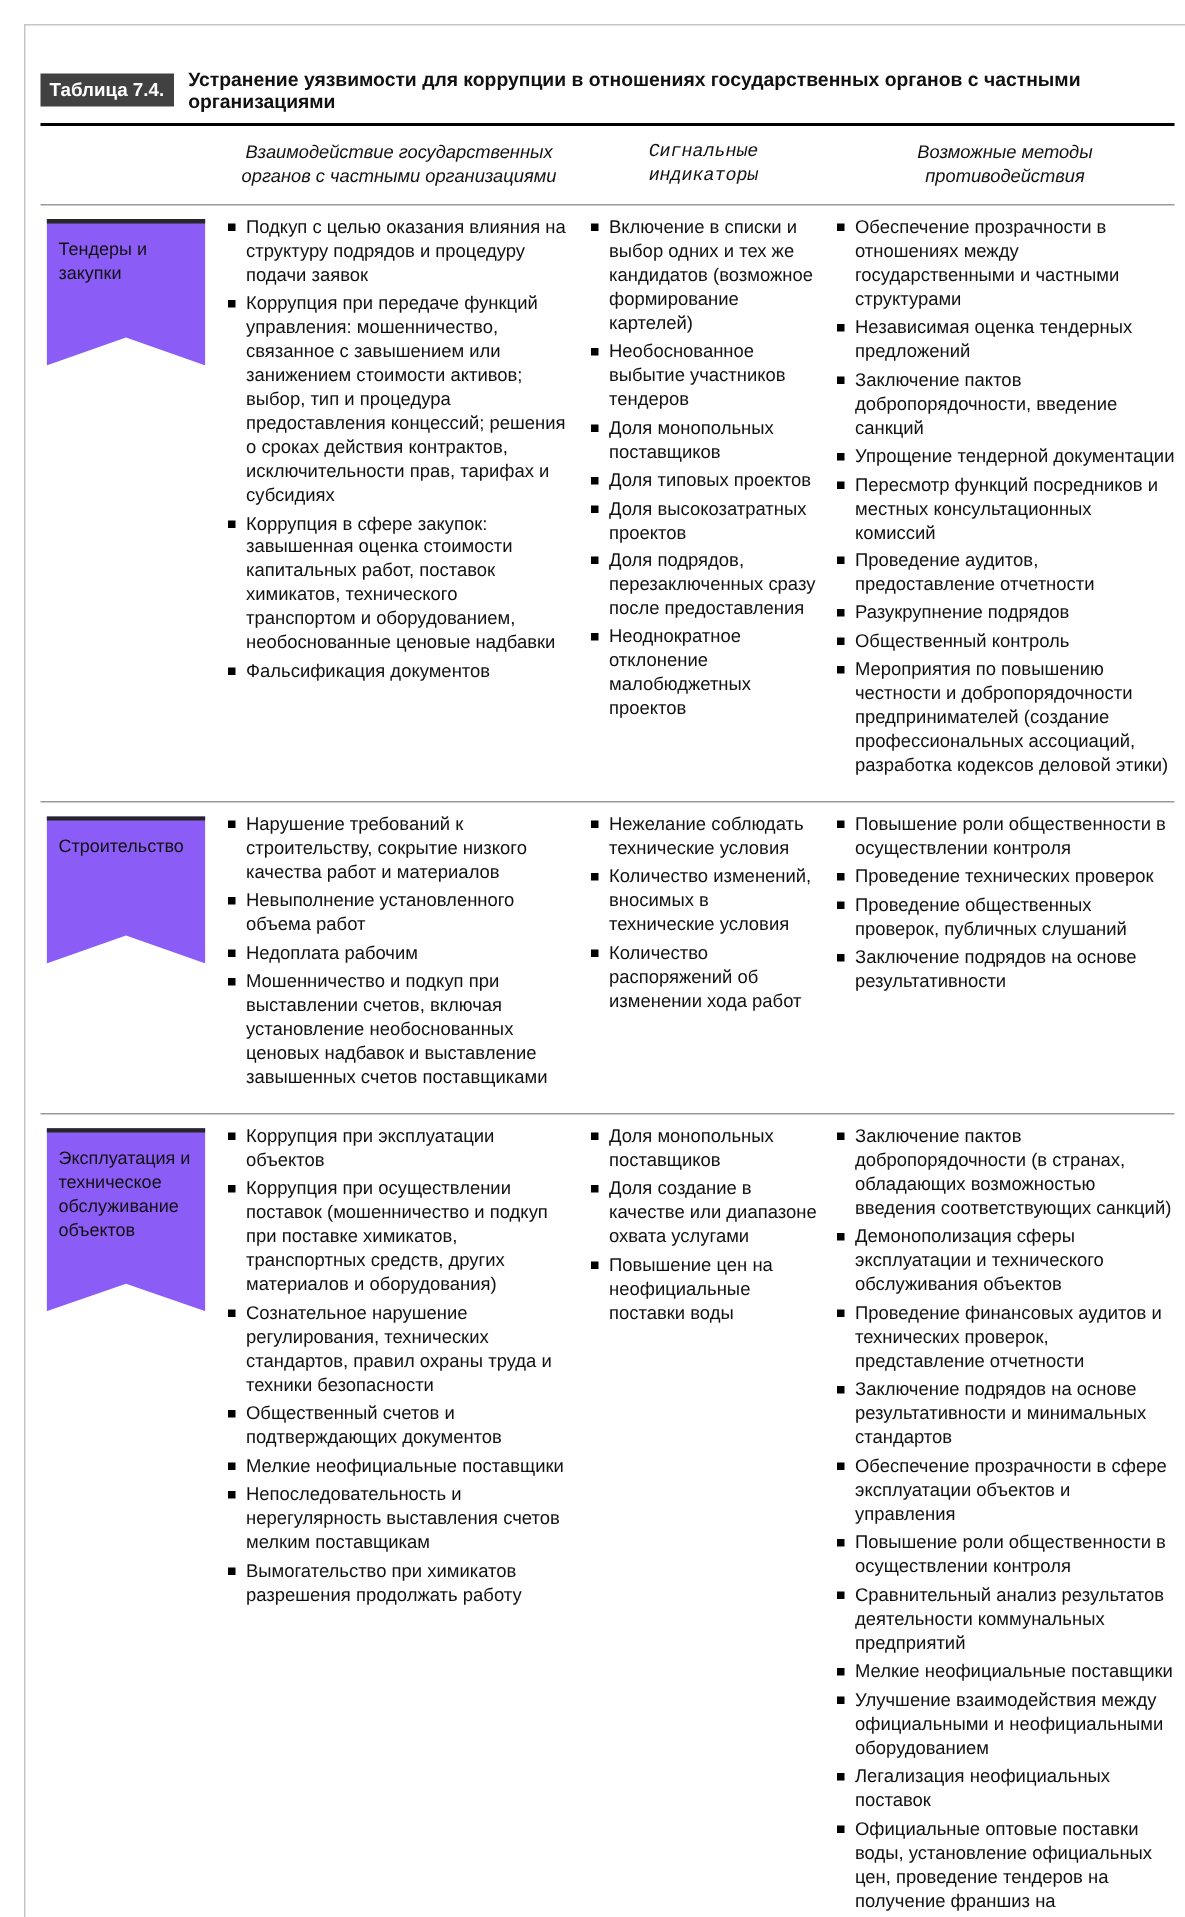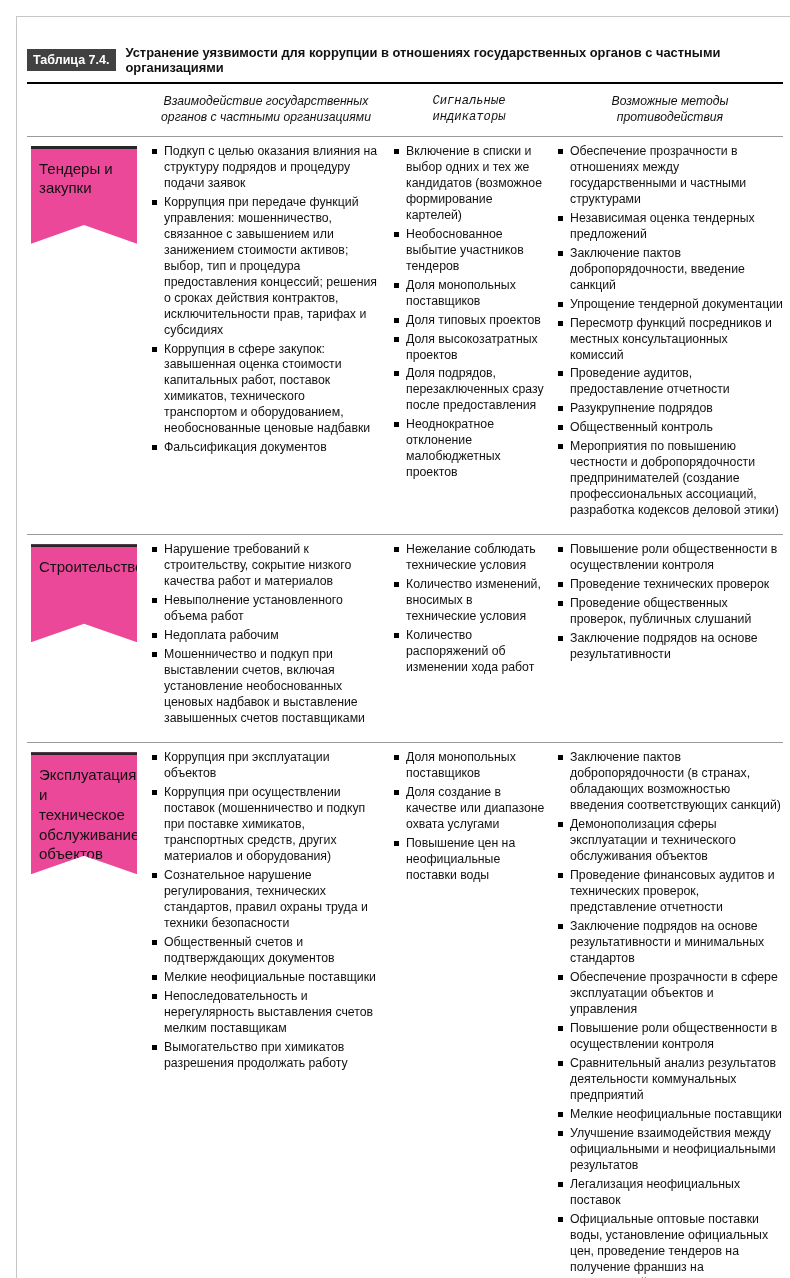--- a/index.html
+++ b/index.html
@@ -56,24 +56,24 @@
   .ch-2 { grid-column: 3; font-family: Liberation Mono, monospace; }
   .ch-3 { grid-column: 4; }
   
   .section {
     border-top: 1px solid #9a9a9a;
     padding: 7px 0 12px 0;
   }
   .ribbon-wrap { padding: 2px 2px 0 4px; }
   .ribbon {
     position: relative;
-    background: #ec4899;
+    background: #8b5cf6;
     height: 98px;
     padding: 13px 5px 0 8px;
-    font-size: 15px;
+    font-size: 12px;
     line-height: 1.32;
     clip-path: polygon(0 0, 100% 0, 100% 100%, 50% 81%, 0 100%);
   }
   .ribbon.tall { height: 122px; clip-path: polygon(0 0, 100% 0, 100% 100%, 50% 85%, 0 100%); }
   .ribbon::before {
     content: "";
     position: absolute;
     top: 0; left: 0; right: 0;
     height: 3px;
     background: #262626;
@@ -197,19 +197,19 @@
       </ul>
     <ul class="items">
         <li class="item">Заключение пактов добропорядочности (в странах, обладающих возможностью введения соответствующих санкций)</li>
         <li class="item">Демонополизация сферы эксплуатации и технического обслуживания объектов</li>
         <li class="item">Проведение финансовых аудитов и технических проверок, представление отчетности</li>
         <li class="item">Заключение подрядов на основе результативности и минимальных стандартов</li>
         <li class="item">Обеспечение прозрачности в сфере эксплуатации объектов и управления</li>
         <li class="item">Повышение роли общественности в осуществлении контроля</li>
         <li class="item">Сравнительный анализ результатов деятельности коммунальных предприятий</li>
         <li class="item">Мелкие неофициальные поставщики</li>
-        <li class="item">Улучшение взаимодействия между официальными и неофициальными результатов</li>
+        <li class="item">Улучшение взаимодействия между официальными и неофициальными оборудованием</li>
         <li class="item">Легализация неофициальных поставок</li>
         <li class="item">Официальные оптовые поставки воды, установление официальных цен, проведение тендеров на получение франшиз на конкурентной основе</li>
       </ul>
   </div>
 
 </div>
 
 </body></html>

